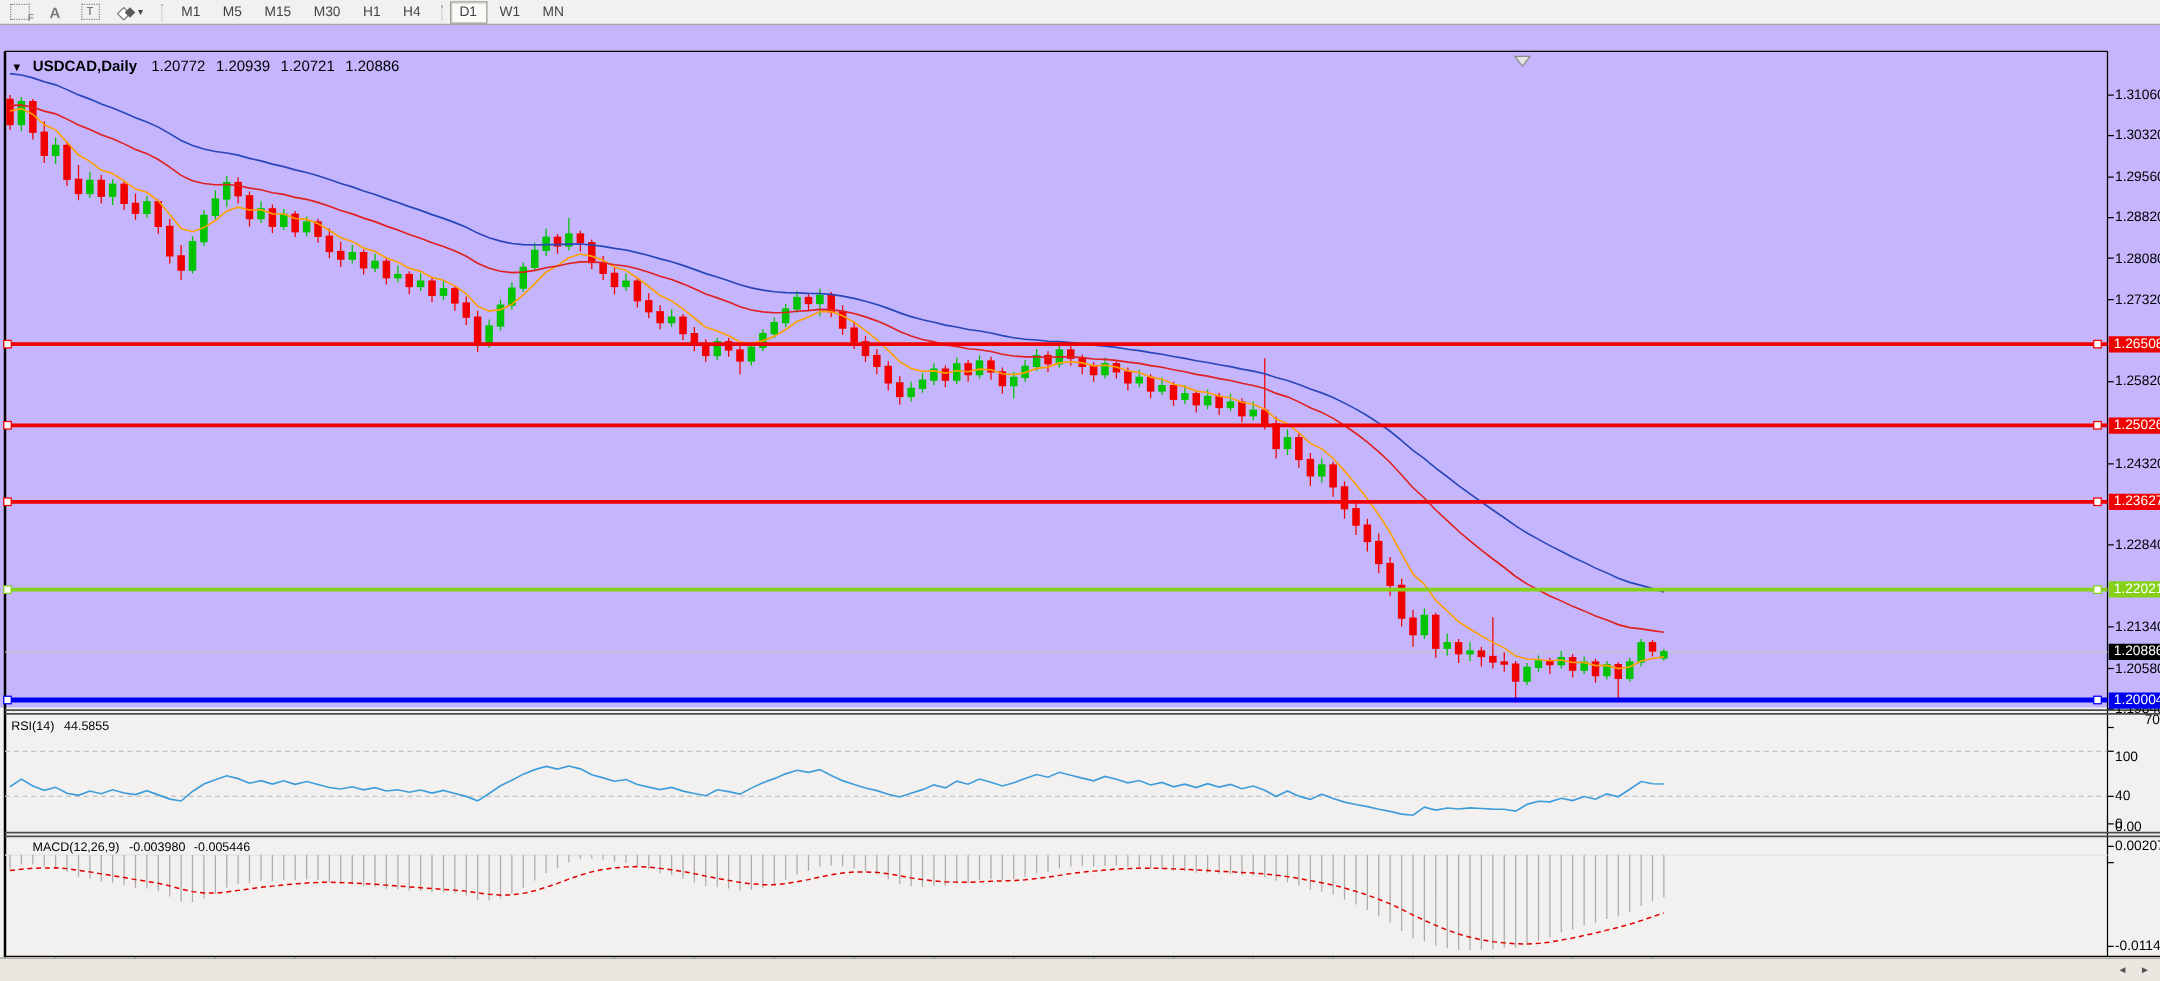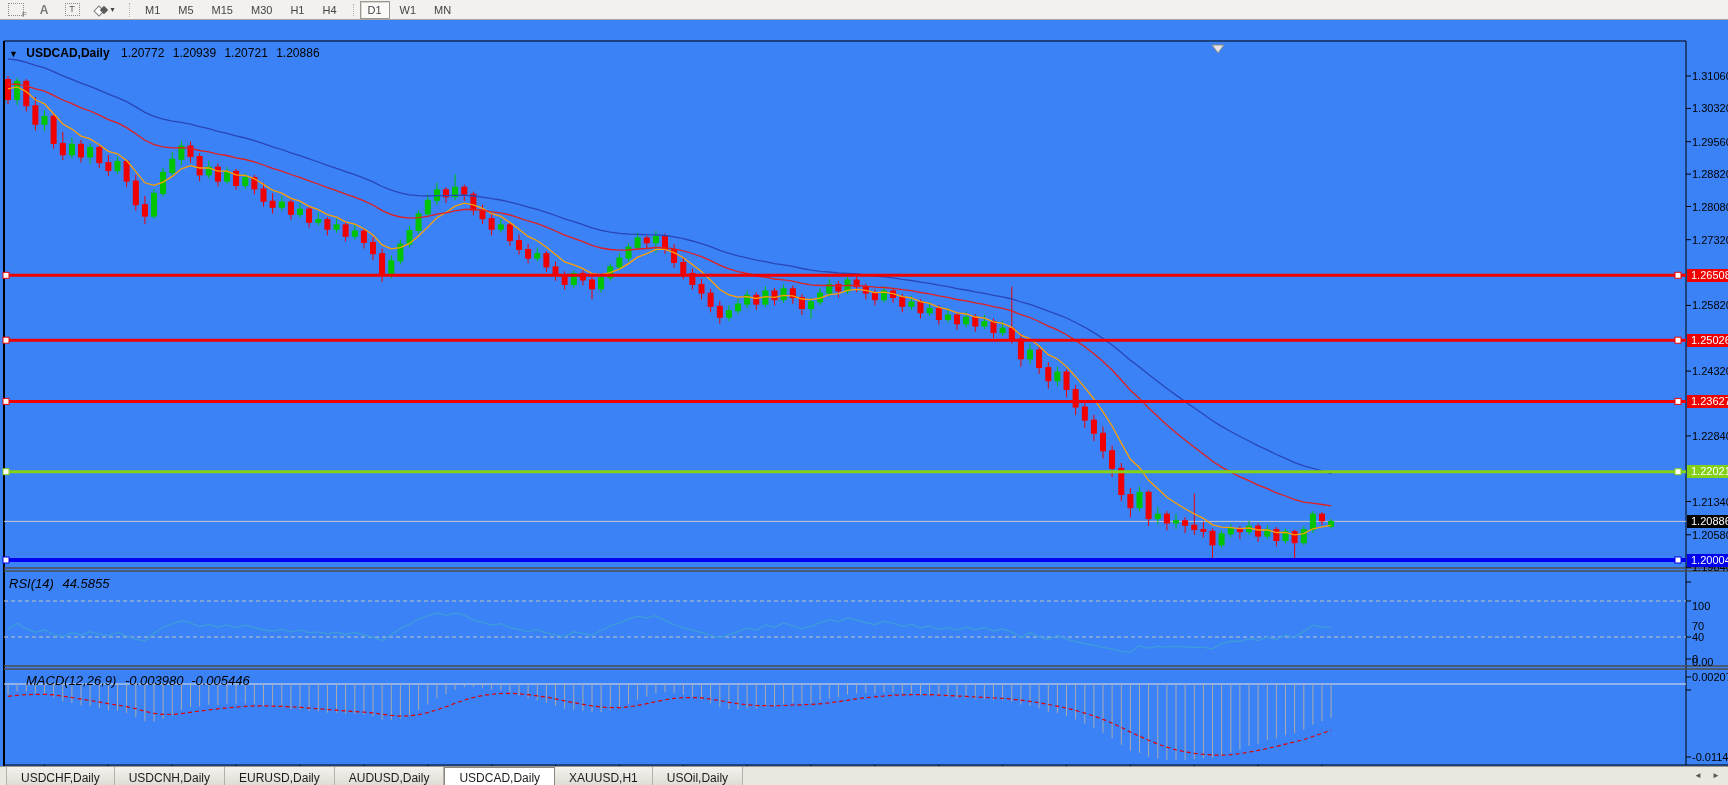--- a/index.html
+++ b/index.html
@@ -23,34 +23,34 @@
     text-align:center;color:#555;}
   .diamond{width:6px;height:6px;transform:rotate(45deg);display:inline-block;}
   .d1{border:1px solid #7a7a7a;background:#fff;margin-right:-2px;margin-bottom:-3px;}
   .d2{background:#5a5a5a;}
   .caret{font-size:8px;color:#444;margin-left:3px;}
   .tsep{width:1px;height:14px;border-left:1px dotted #b9b7b2;margin:0 5px 0 7px;}
   .tf-btn{padding:2px 7px;margin:0 1px;color:#444;border:1px solid transparent;cursor:default;}
   .tf-btn.active{background:#fbfaf9;border:1px solid #9a988f;box-shadow:inset 1px 1px 0 #d9d7d1;}
   
   .chart-area{
-    position:absolute;left:0;top:20px;width:1728px;height:746px;background:#3b82f6;
+    position:absolute;left:0;top:20px;width:1728px;height:546px;background:#c4b5fd;
   }
   #chart-svg{position:absolute;left:0;top:0;}
   .overlay{position:absolute;left:0;top:0;width:1728px;height:785px;pointer-events:none;}
   .chart-title{
     position:absolute;left:9px;top:26px;font-size:12px;color:#000;
   }
   .chart-title .sym{font-weight:bold;margin-right:8px;}
   .chart-title .num{margin-right:5px;}
   .title-caret{font-size:9px;margin-right:5px;color:#000;}
   .ylab{position:absolute;left:1692px;width:36px;font-size:11px;color:#000;height:12px;line-height:12px;}
   .chip{position:absolute;left:1687px;width:41px;height:13px;font-size:11px;line-height:13px;
     color:#fff;padding-left:4px;box-sizing:border-box;}
-  .ind-label{position:absolute;font-size:13px;color:#000;font-style:italic;}
+  .ind-label{position:absolute;font-size:10px;color:#000;}
   .xlab{position:absolute;font-size:11px;color:#000;top:750px;transform:translateX(-50%);white-space:nowrap;}
   
   .tabbar{
     position:absolute;left:0;top:766px;width:1728px;height:19px;
     background:#eae7e0;border-top:1px solid #999690;display:flex;align-items:stretch;
     font-size:12px;color:#1d1d1d;
   }
   .tab{
     padding:2px 14px 0 14px;border-right:1px solid #b4b1aa;display:flex;align-items:center;
     background:linear-gradient(#f4f2ee,#dedbd3);cursor:default;white-space:nowrap;
@@ -489,21 +489,21 @@
         <div class="ylab" style="top: 541.2px;">1.19840</div>
         <div class="chip" style="top: 248.8px; background: rgb(240, 0, 0);">1.26508</div>
         <div class="chip" style="top: 313.7px; background: rgb(240, 0, 0);">1.25026</div>
         <div class="chip" style="top: 374.9px; background: rgb(240, 0, 0);">1.23627</div>
         <div class="chip" style="top: 445.2px; background: rgb(132, 209, 23);">1.22021</div>
         <div class="chip" style="top: 533.5px; background: rgb(0, 0, 240);">1.20004</div>
         <div class="chip" style="top: 494.9px; background: rgb(0, 0, 0);">1.20886</div>
       </div>
     <div id="subwin-labels">
         <div class="ylab" style="top: 580px;">100</div>
-        <div class="ylab" style="top: 600px;">70</div>
+        <div class="ylab" style="top: 550px; text-align: right;">70</div>
         <div class="ylab" style="top: 611px;">40</div>
         <div class="ylab" style="top: 633px;">0</div>
         <div class="ylab" style="top: 651px;">0.002074</div>
         <div class="ylab" style="top: 636px;">0.00</div>
         <div class="ylab" style="top: 731px;">-0.011462</div>
       </div>
     <div id="xaxis-labels">
         <div class="xlab" style="left: 44.5px;">23 Nov 2020</div>
         <div class="xlab" style="left: 108.4px;">2 Dec 2020</div>
         <div class="xlab" style="left: 172.3px;">11 Dec 2020</div>
@@ -523,26 +523,17 @@
         <div class="xlab" style="left: 1066.5px;">23 Apr 2021</div>
         <div class="xlab" style="left: 1130.4px;">3 May 2021</div>
         <div class="xlab" style="left: 1194.3px;">12 May 2021</div>
         <div class="xlab" style="left: 1258.1px;">21 May 2021</div>
         <div class="xlab" style="left: 1322px;">31 May 2021</div>
       </div>
   </div>
 </div>
 
 <div class="tabbar">
-  <span id="tabs-container" style="display:flex">
-      <span class="tab">USDCHF,Daily</span>
-      <span class="tab">USDCNH,Daily</span>
-      <span class="tab">EURUSD,Daily</span>
-      <span class="tab">AUDUSD,Daily</span>
-      <span class="tab active">USDCAD,Daily</span>
-      <span class="tab">XAUUSD,H1</span>
-      <span class="tab">USOil,Daily</span>
-    </span>
   <span class="tab-scroll">
     <span>◄</span>
     <span>►</span>
   </span>
 </div>
 
 </body></html>

